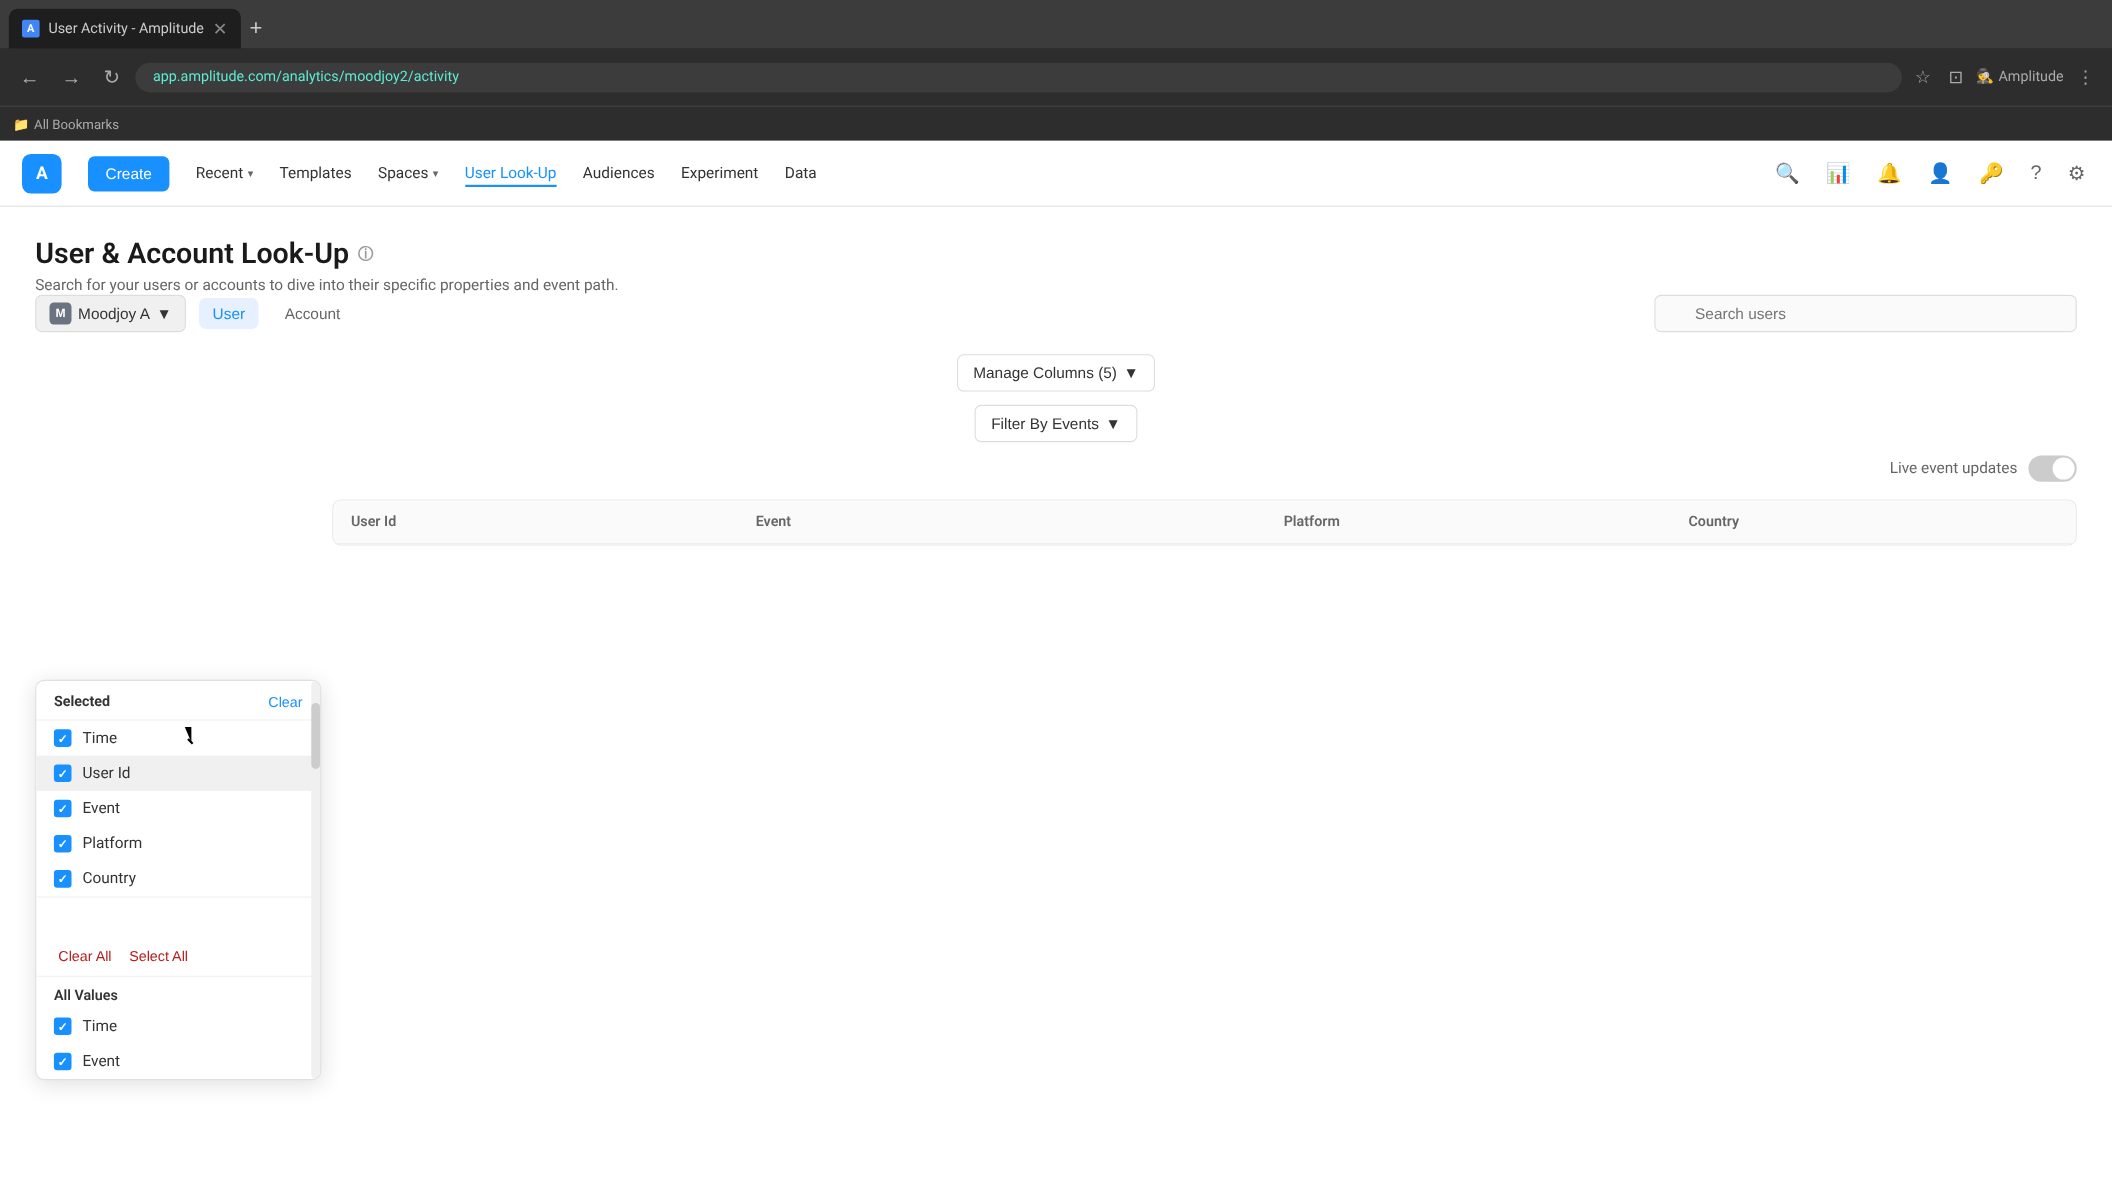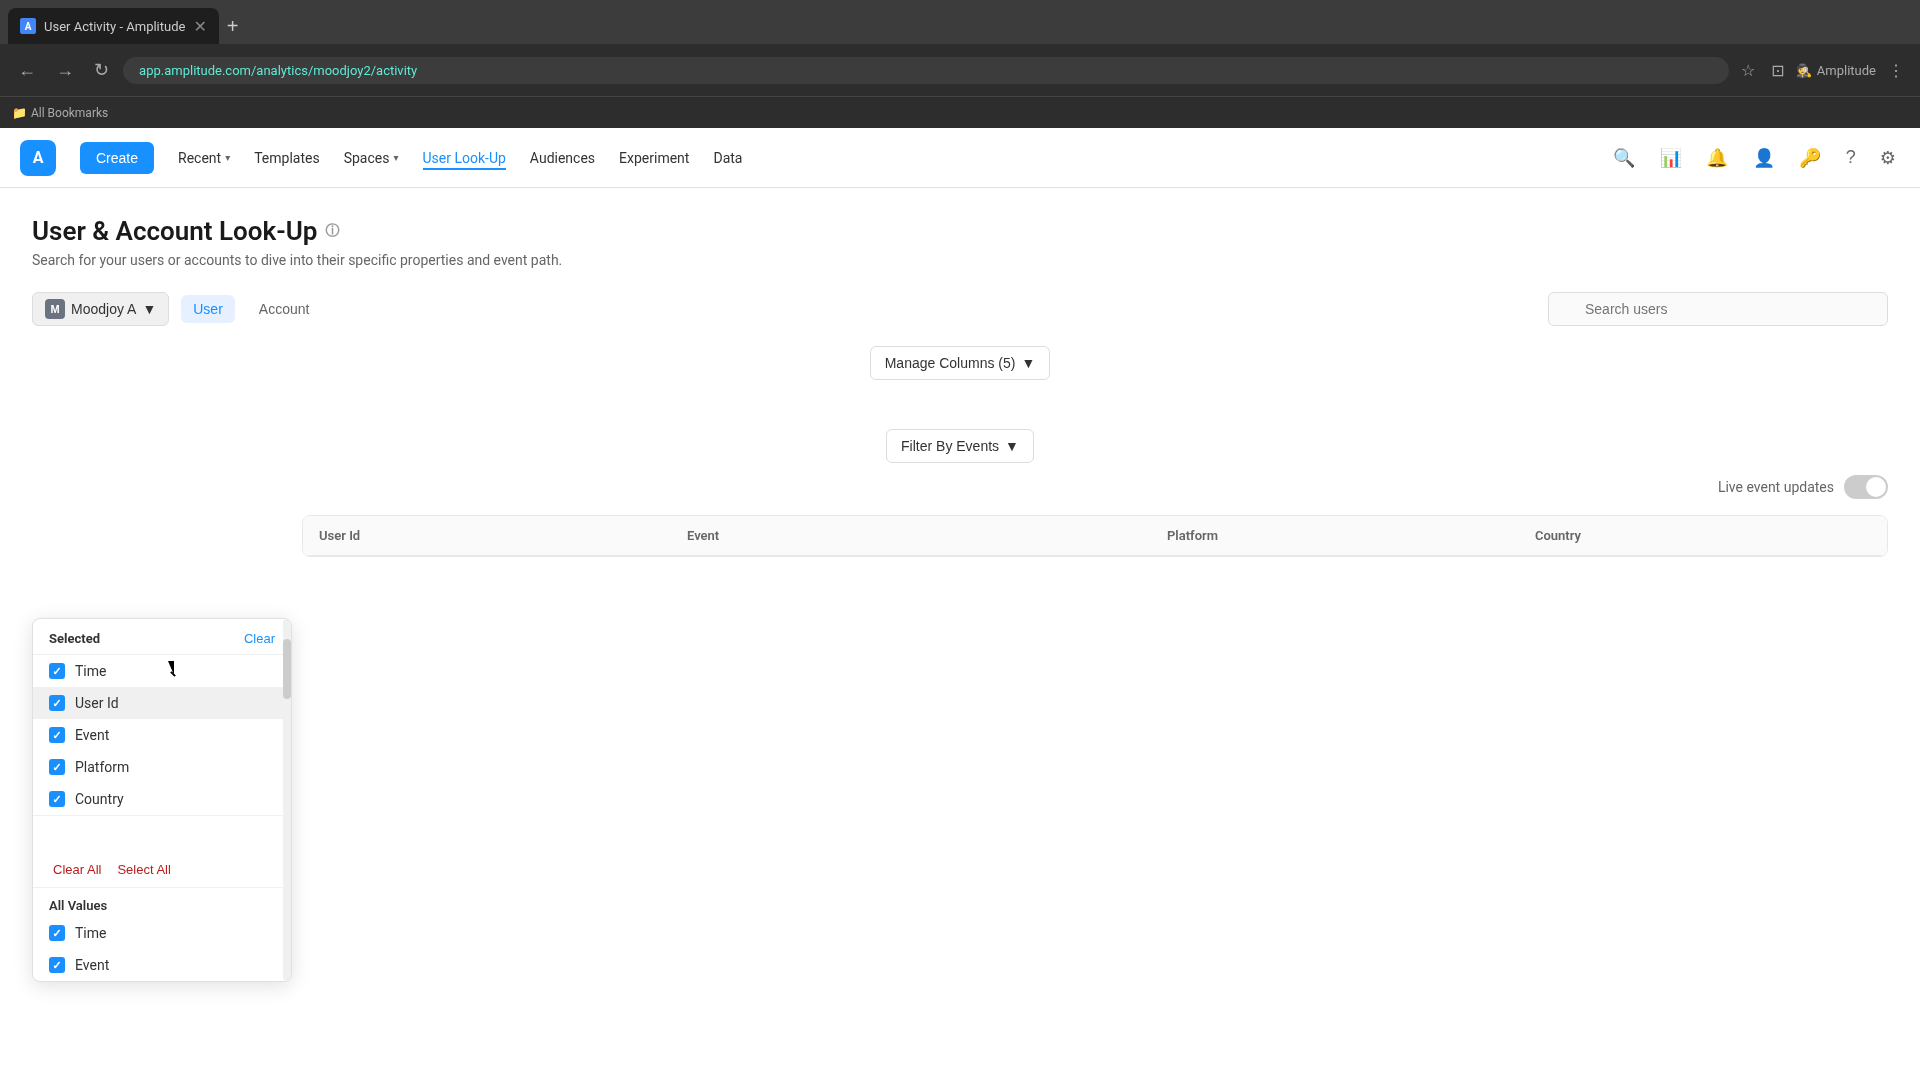--- a/index.html
+++ b/index.html
@@ -31,37 +31,37 @@
     .nav-item.active { color: #1890ff; border-bottom: 2px solid #1890ff; padding-bottom: 2px; }
     .nav-item .chevron { font-size: 10px; color: #666; }
     .nav-spacer { flex: 1; }
     .nav-icons { display: flex; align-items: center; gap: 16px; }
     .nav-icon-btn { background: none; border: none; color: #666; font-size: 18px; cursor: pointer; padding: 4px; }
 
     
     .page-content { flex: 1; padding: 28px 32px; overflow: auto; position: relative; }
     .page-title { font-size: 26px; font-weight: 600; color: #1a1a1a; display: flex; align-items: center; gap: 8px; margin-bottom: 6px; }
     .page-title .info-icon { font-size: 14px; color: #999; cursor: pointer; }
-    .page-subtitle { font-size: 14px; color: #666; margin-bottom: 24px; }
+    .page-subtitle { font-size: 14px; color: #666; }
 
     
     .user-account-row { display: flex; align-items: center; gap: 0; margin-bottom: 20px; justify-content: space-between; }
     .user-account-left { display: flex; align-items: center; gap: 12px; }
     .workspace-btn { background: #f0f0f0; border: 1px solid #ddd; border-radius: 6px; padding: 6px 12px; font-size: 14px; cursor: pointer; display: flex; align-items: center; gap: 6px; color: #333; }
     .workspace-avatar { width: 20px; height: 20px; background: #6b7280; border-radius: 4px; color: white; font-size: 11px; font-weight: bold; display: flex; align-items: center; justify-content: center; }
     .tab-btn { background: none; border: none; font-size: 14px; color: #666; cursor: pointer; padding: 6px 12px; border-radius: 6px; }
     .tab-btn.active-tab { background: #e6f0ff; color: #1890ff; font-weight: 500; }
-    .search-users-input { width: 340px; padding: 8px 12px 8px 36px; border: 1px solid #ddd; border-radius: 6px; font-size: 14px; color: #999; background: #fafafa; position: relative; }
+    .search-users-input { width: 384px; padding: 8px 12px 8px 36px; border: 1px solid #ddd; border-radius: 6px; font-size: 14px; color: #999; background: #fafafa; position: relative; }
     .search-wrapper { position: relative; }
     .search-wrapper .search-icon { position: absolute; left: 10px; top: 50%; transform: translateY(-50%); color: #999; font-size: 14px; }
 
     
     .toolbar { display: flex; align-items: center; gap: 12px; margin-bottom: 0; flex-direction: column; }
     .manage-columns-btn { background: #fff; border: 1px solid #ddd; border-radius: 6px; padding: 8px 14px; font-size: 14px; color: #333; cursor: pointer; display: flex; align-items: center; gap: 6px; }
-    .filter-events-btn { background: #fff; border: 1px solid #ddd; border-radius: 6px; padding: 8px 14px; font-size: 14px; color: #333; cursor: pointer; display: flex; align-items: center; gap: 6px; margin-top: 37px; }
+    .filter-events-btn { background: #fff; border: 1px solid #ddd; border-radius: 6px; padding: 8px 14px; font-size: 14px; color: #333; cursor: pointer; display: flex; align-items: center; gap: 6px; }
     .live-events-row { margin-left: auto; display: flex; align-items: center; gap: 10px; font-size: 14px; color: #666; }
     .toggle-off { width: 44px; height: 24px; background: #ccc; border-radius: 12px; position: relative; cursor: pointer; }
     .toggle-off::after { content: ''; width: 20px; height: 20px; background: white; border-radius: 50%; position: absolute; top: 2px; right: 2px; }
 
     
     .dropdown-panel { position: absolute; top: 430px; left: 32px; background: white; border: 1px solid #e0e0e0; border-radius: 8px; box-shadow: 0 4px 20px rgba(0,0,0,0.12); width: 260px; z-index: 100; overflow: hidden; }
     .dropdown-header { display: flex; align-items: center; justify-content: space-between; padding: 12px 16px 8px; border-bottom: 1px solid #f0f0f0; }
     .dropdown-section-title { font-size: 13px; font-weight: 700; color: #333; }
     .dropdown-clear-link { font-size: 13px; color: #1890ff; cursor: pointer; background: none; border: none; }
     .dropdown-item { display: flex; gap: 10px; padding: 8px 16px; cursor: pointer; }

